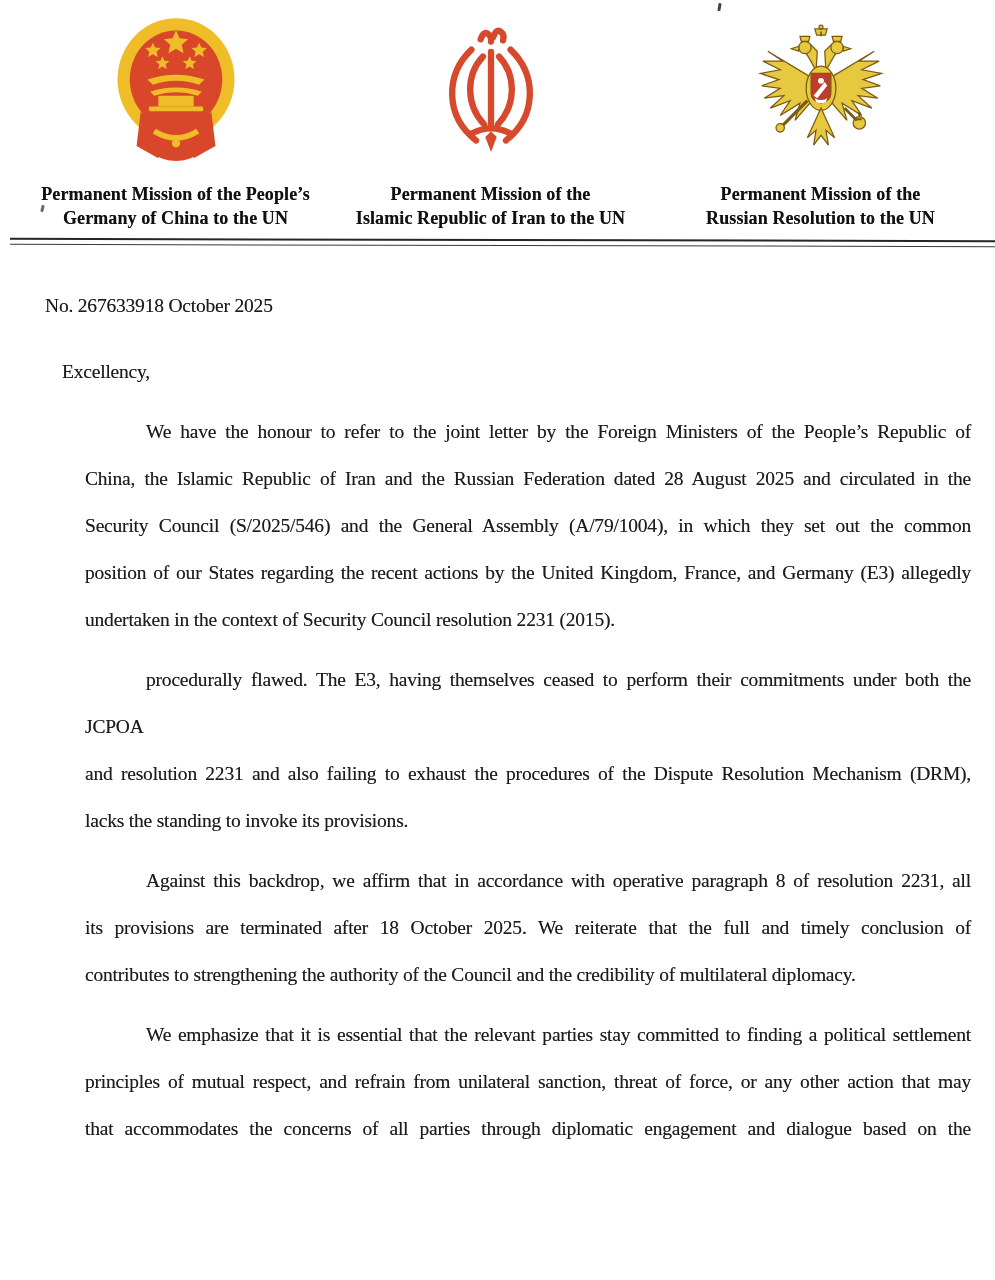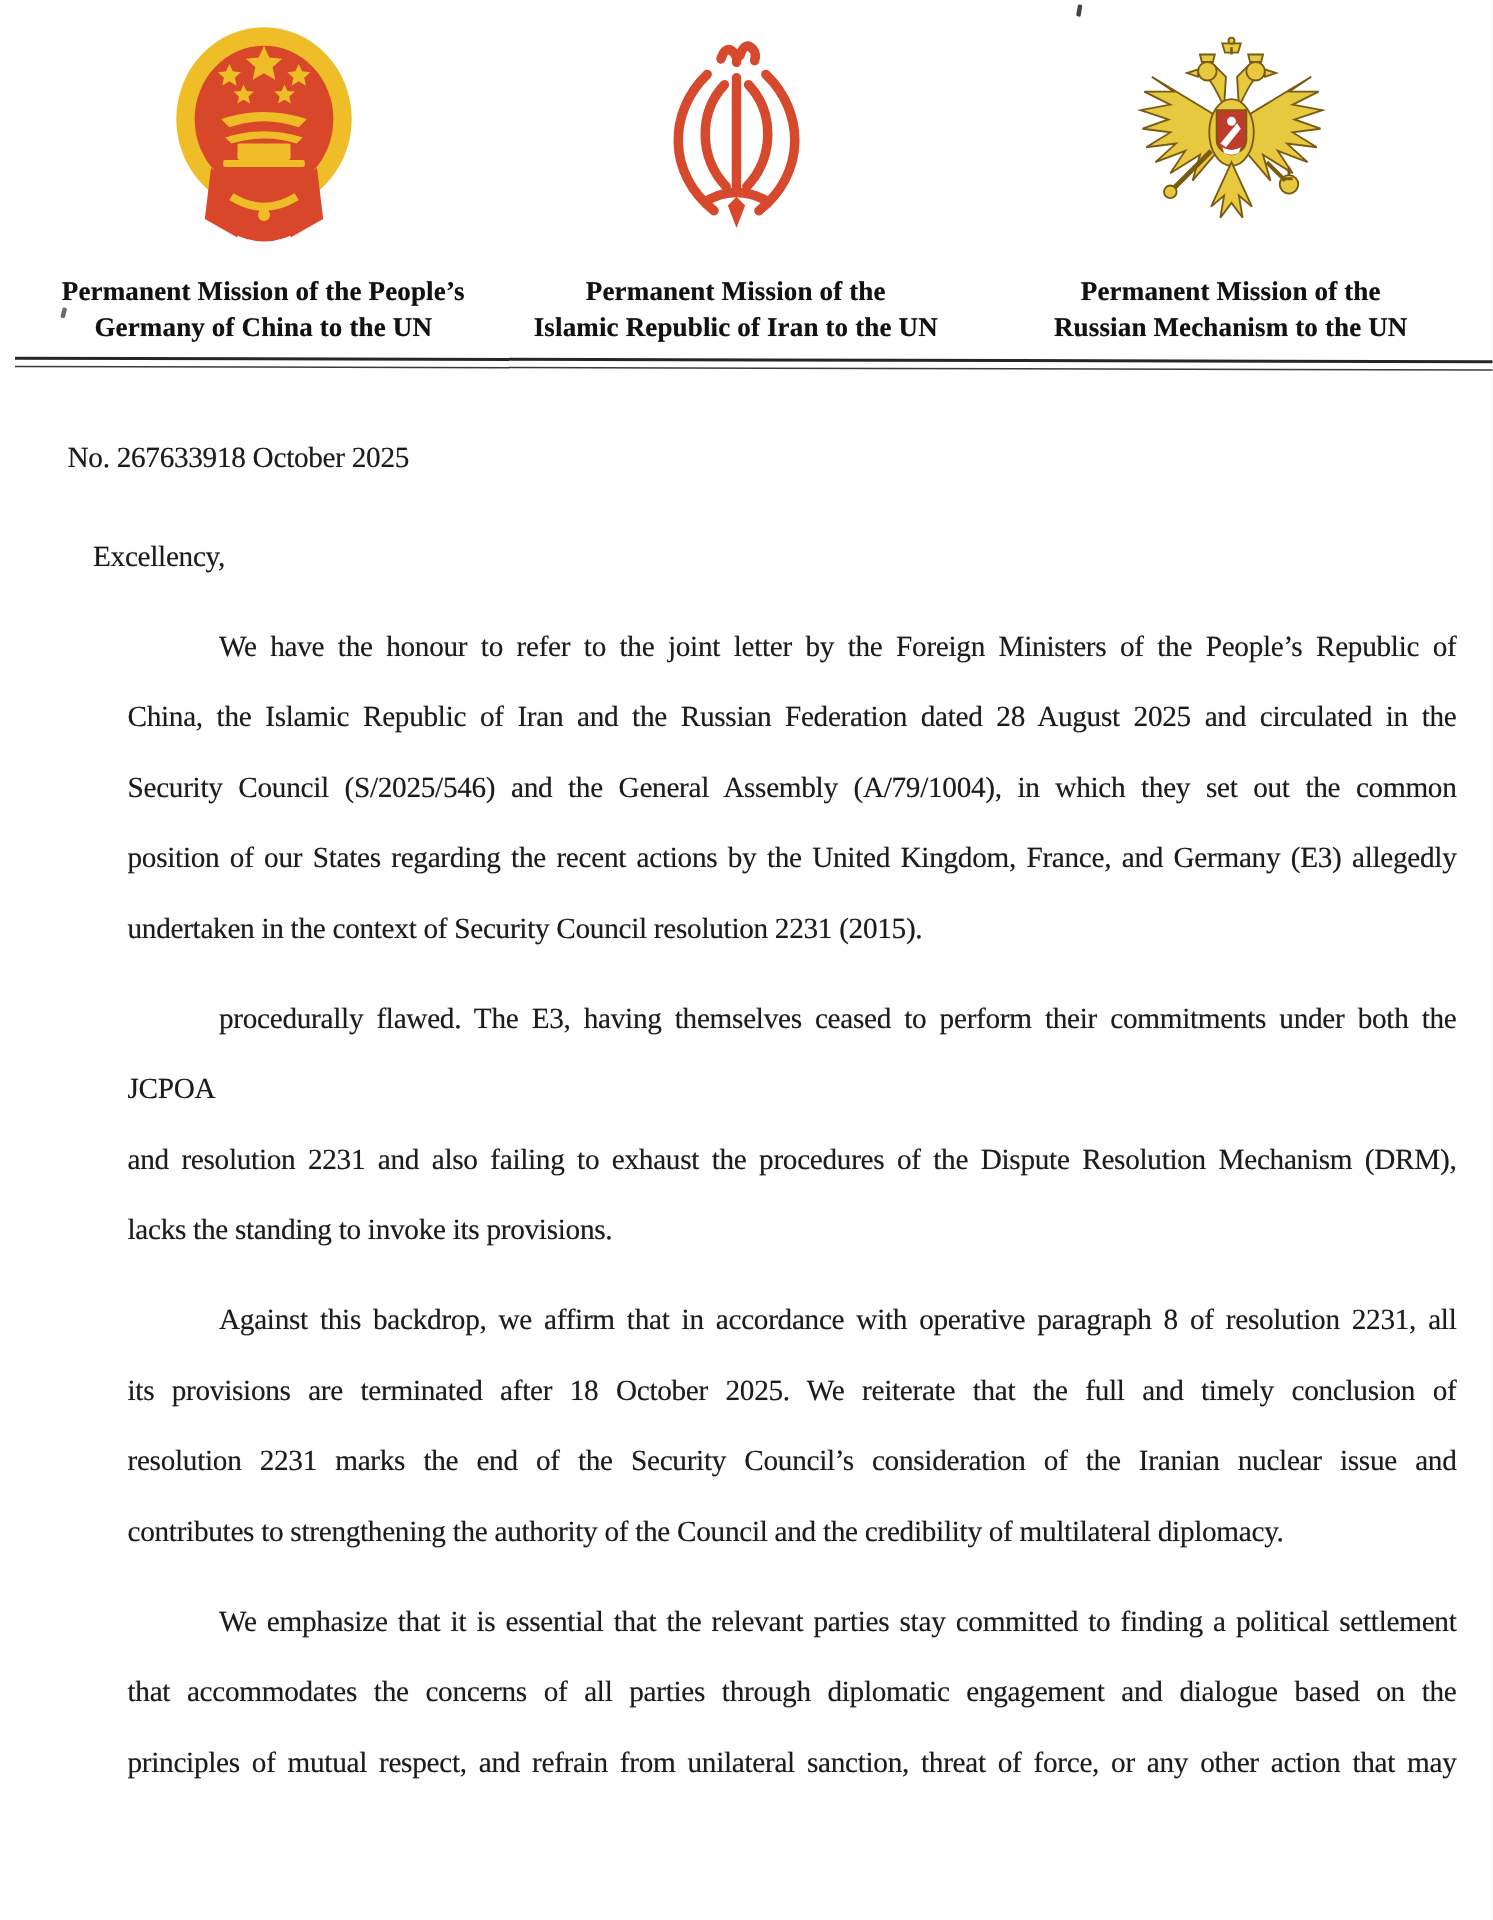--- a/index.html
+++ b/index.html
@@ -155,21 +155,21 @@
         </g>
         <g fill="#ffffff">
           <circle cx="55" cy="46" r="2.4"></circle>
           <path d="M49 58 L58 47 L60 50 L52 60 Z"></path>
           <path d="M50 60 q5 3 10 0 l-1 3 q-4 2 -8 0 Z"></path>
         </g>
       </svg>
     </div>
     <div class="caption">
       <div>Permanent Mission of the</div>
-      <div>Russian Mechanism to the UN</div>
+      <div>Russian Resolution to the UN</div>
     </div>
   </div>
 
   <div class="rule"></div>
 
   <div class="meta">
     <span>No. 2676339</span>
     <span>18 October 2025</span>
   </div>
 
@@ -187,28 +187,27 @@
 
     <div class="para">
       <div class="line">procedurally flawed. The E3, having themselves ceased to perform their commitments under both the JCPOA</div>
       <div class="line">and resolution 2231 and also failing to exhaust the procedures of the Dispute Resolution Mechanism (DRM),</div>
       <div class="line para-end">lacks the standing to invoke its provisions.</div>
     </div>
 
     <div class="para">
       <div class="line">Against this backdrop, we affirm that in accordance with operative paragraph 8 of resolution 2231, all</div>
       <div class="line">its provisions are terminated after 18 October 2025. We reiterate that the full and timely conclusion of</div>
-      <div class="line">resolution 2231 marks the end of the Security Council’s consideration of the Iranian nuclear issue and</div>
       <div class="line para-end">contributes to strengthening the authority of the Council and the credibility of multilateral diplomacy.</div>
     </div>
 
     <div class="para">
       <div class="line">We emphasize that it is essential that the relevant parties stay committed to finding a political settlement</div>
+      <div class="line">principles of mutual respect, and refrain from unilateral sanction, threat of force, or any other action that may</div>
       <div class="line">that accommodates the concerns of all parties through diplomatic engagement and dialogue based on the</div>
-      <div class="line">principles of mutual respect, and refrain from unilateral sanction, threat of force, or any other action that may</div>
     </div>
 
   </div>
 
   <div class="artifact artifact-a"></div>
   <div class="artifact artifact-b"></div>
 
 </div>
 
 </body></html>

